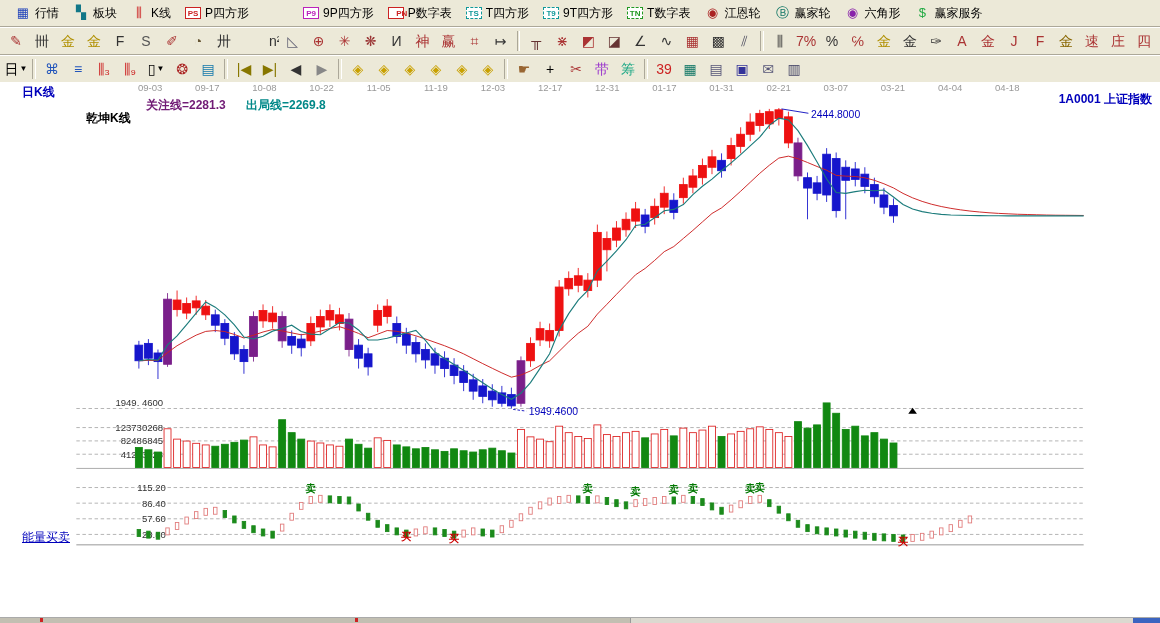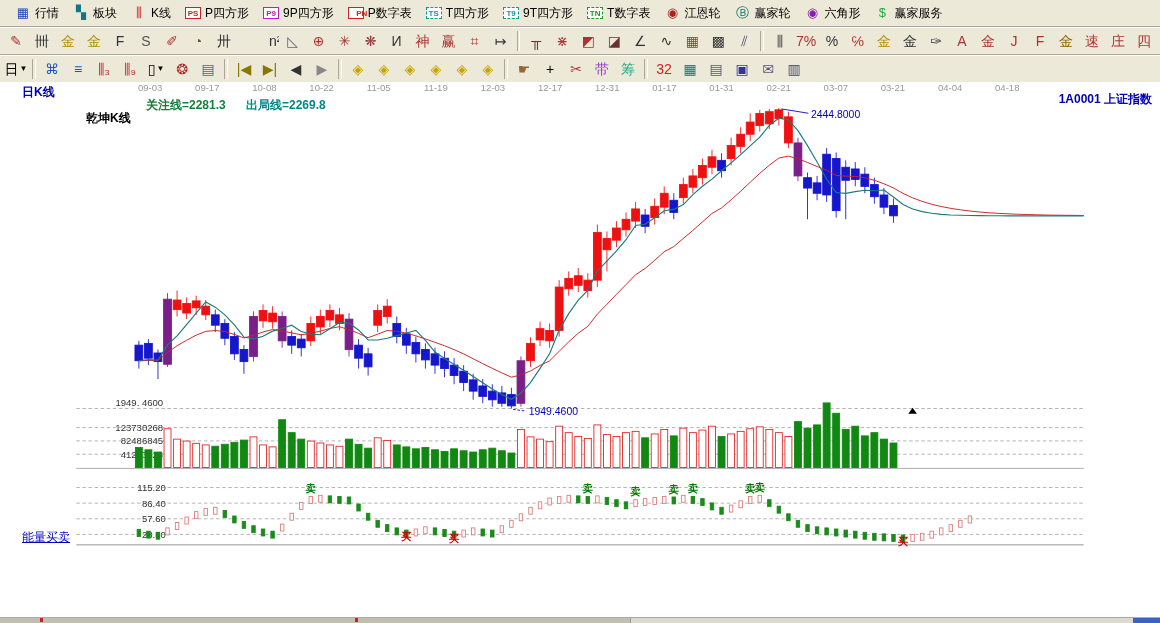--- a/index.html
+++ b/index.html
@@ -18,21 +18,21 @@
   .tbtn{min-width:24px;height:22px;display:flex;align-items:center;justify-content:center;
         font-size:14px;line-height:22px;border:1px solid transparent;white-space:nowrap;overflow:hidden;}
   .tsep{width:2px;height:20px;border-left:1px solid #aca899;border-right:1px solid #fff;margin:0 3px;}
   .dd{font-size:8px;color:#000;margin-left:1px;}
   
   .chart-region{position:absolute;left:0;top:82px;width:1160px;height:541px;background:#fff;}
   .chart-svg{position:absolute;left:0;top:0;}
   .hdr{position:absolute;font-size:12px;white-space:nowrap;margin-left:20px;}
   .hdr-kline{left:2px;top:2px;color:#0000bb;font-weight:bold;}
   .hdr-qk{left:66px;top:28px;color:#000;font-weight:bold;}
-  .hdr-watch{left:126px;top:15px;color:#15803d;font-weight:bold;}
+  .hdr-watch{left:126px;top:15px;color:#701a75;font-weight:bold;}
   .hdr-exit{left:226px;top:15px;color:#008888;font-weight:bold;}
   .hdr-sym{right:8px;top:9px;color:#0000bb;font-weight:bold;text-align:center;}
   .hdr-ind{left:2px;top:447px;color:#0000bb;text-decoration:underline;}
   
   .scrollbar{position:absolute;left:0;top:535px;width:1160px;height:6px;background:#dcd9d0;border-top:1px solid #aaa;}
   .sb-thumb{position:absolute;left:0;top:0;width:630px;height:6px;background:#c2bfb2;border-right:1px solid #999;}
   .sb-tick{position:absolute;top:0;width:3px;height:4px;background:#cc2222;}
   .sb-blue{position:absolute;right:0;top:0;width:27px;height:6px;background:#3b64c0;}
 </style>
 </head>
@@ -50,21 +50,21 @@
       </div>
       <div class="menu-item">
         <span class="mi-ico" style="color: rgb(204, 34, 34);">⫼</span>
         <span>K线</span>
       </div>
       <div class="menu-item">
         <span class="mi-badge" style="color: rgb(204, 34, 34); border: 1px solid rgb(204, 34, 34);">PS</span>
         <span>P四方形</span>
       </div>
       <div class="menu-item">
-        <span class="mi-badge" style="color: rgb(187, 34, 187); border: 1px solid rgb(187, 34, 187);">P9</span>
+        <span class="mi-badge" style="color: rgb(187, 34, 187); border: 1px solid rgb(187, 34, 187); margin-left: 40px;">P9</span>
         <span>9P四方形</span>
       </div>
       <div class="menu-item">
         <span class="mi-badge" style="color: rgb(204, 34, 34); border: 1px solid rgb(204, 34, 34); padding-left: 12px;">PN</span>
         <span>P数字表</span>
       </div>
       <div class="menu-item">
         <span class="mi-badge" style="color: rgb(17, 153, 153); border: 1px dashed rgb(17, 153, 153);">TS</span>
         <span>T四方形</span>
       </div>
@@ -297,21 +297,21 @@
         <span style="color: rgb(170, 51, 51);">✂</span>
       </div>
       <div class="tbtn">
         <span style="color: rgb(153, 51, 204);">带</span>
       </div>
       <div class="tbtn">
         <span style="color: rgb(34, 170, 136);">筹</span>
       </div>
       <div class="tsep"></div>
       <div class="tbtn">
-        <span style="color: rgb(204, 34, 34);">32</span>
+        <span style="color: rgb(204, 34, 34);">39</span>
       </div>
       <div class="tbtn">
         <span style="color: rgb(17, 119, 102);">▦</span>
       </div>
       <div class="tbtn">
         <span style="color: rgb(85, 85, 119);">▤</span>
       </div>
       <div class="tbtn">
         <span style="color: rgb(51, 51, 153);">▣</span>
       </div>

